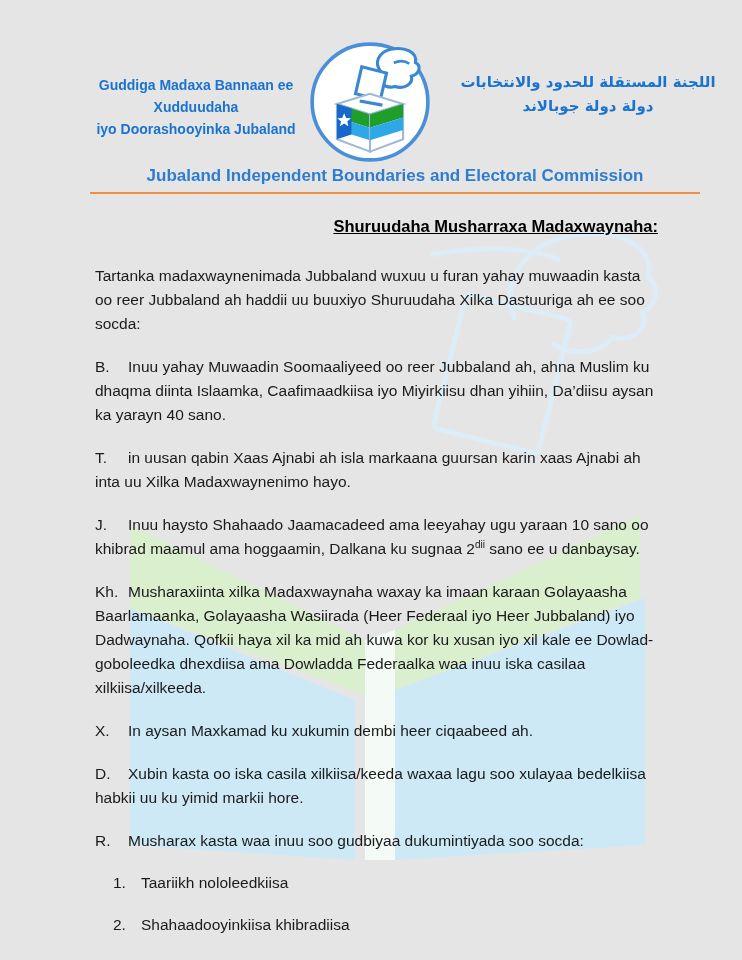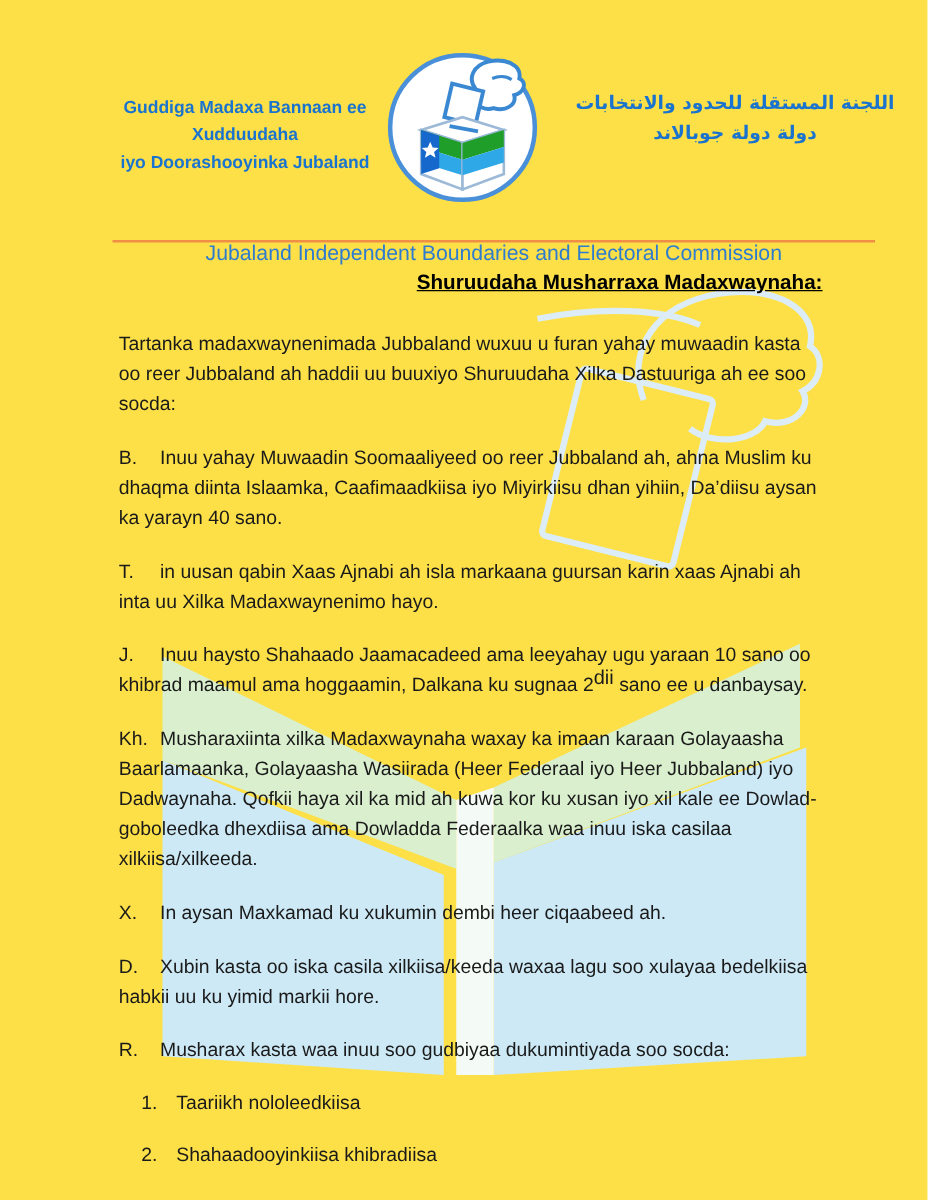--- a/index.html
+++ b/index.html
@@ -1,53 +1,53 @@
 <!DOCTYPE html>
 <html><head>
 <meta charset="utf-8">
 <style>
   html,body{margin:0;padding:0;background:#fff;}
   .page{
-    position:relative;width:742px;height:960px;background:#fde047;overflow:hidden;
+    position:relative;width:742px;height:960px;background:#e5e5e5;overflow:hidden;
     font-family:"Liberation Sans",sans-serif;color:#1a1a1a;
   }
   
   .watermark{position:absolute;left:60px;top:225px;width:620px;height:640px;z-index:0;}
   
   .org-somali{
     position:absolute;left:78px;top:74px;width:236px;text-align:center;
     color:#1a73cf;font-weight:bold;font-size:14px;line-height:22px;z-index:2;
   }
   .logo{position:absolute;left:308px;top:40px;width:124px;height:124px;z-index:2;}
   .org-arabic{
     position:absolute;left:445px;top:70px;width:286px;text-align:center;
     color:#1a73cf;font-weight:bold;font-size:15px;line-height:24px;
     font-family:"DejaVu Sans",sans-serif;z-index:2;direction:rtl;
   }
   .org-english{
     position:absolute;left:90px;top:166px;width:610px;text-align:center;
-    color:#2e7cd0;font-weight:normal;font-size:17px;z-index:2;margin-top:27px;
+    color:#2e7cd0;font-weight:bold;font-size:17px;z-index:2;
   }
   .header-rule{
     position:absolute;left:90px;top:192px;width:610px;height:2px;
     background:#ef8e44;z-index:2;
   }
   
   .content{
     position:absolute;left:95px;top:214px;width:563px;z-index:1;
     font-size:15.5px;line-height:24px;
   }
   .doc-title{
     margin:0 0 26px 0;text-align:right;font-size:16.5px;font-weight:bold;
     text-decoration:underline;color:#000;
   }
   .para{margin:0 0 19px 0;}
   .clause:last-child{margin-bottom:0;}
   .clause-label{display:inline-block;min-width:33px;}
-  sup{font-size:16px;line-height:0;}
+  sup{font-size:10px;line-height:0;}
   .doc-list p{margin:18px;}
   .num-label{display:inline-block;min-width:28px;}
 </style>
 </head>
 <body>
 
 <div class="page">
 
   <svg class="watermark" viewBox="0 0 620 640" aria-hidden="true">
 

